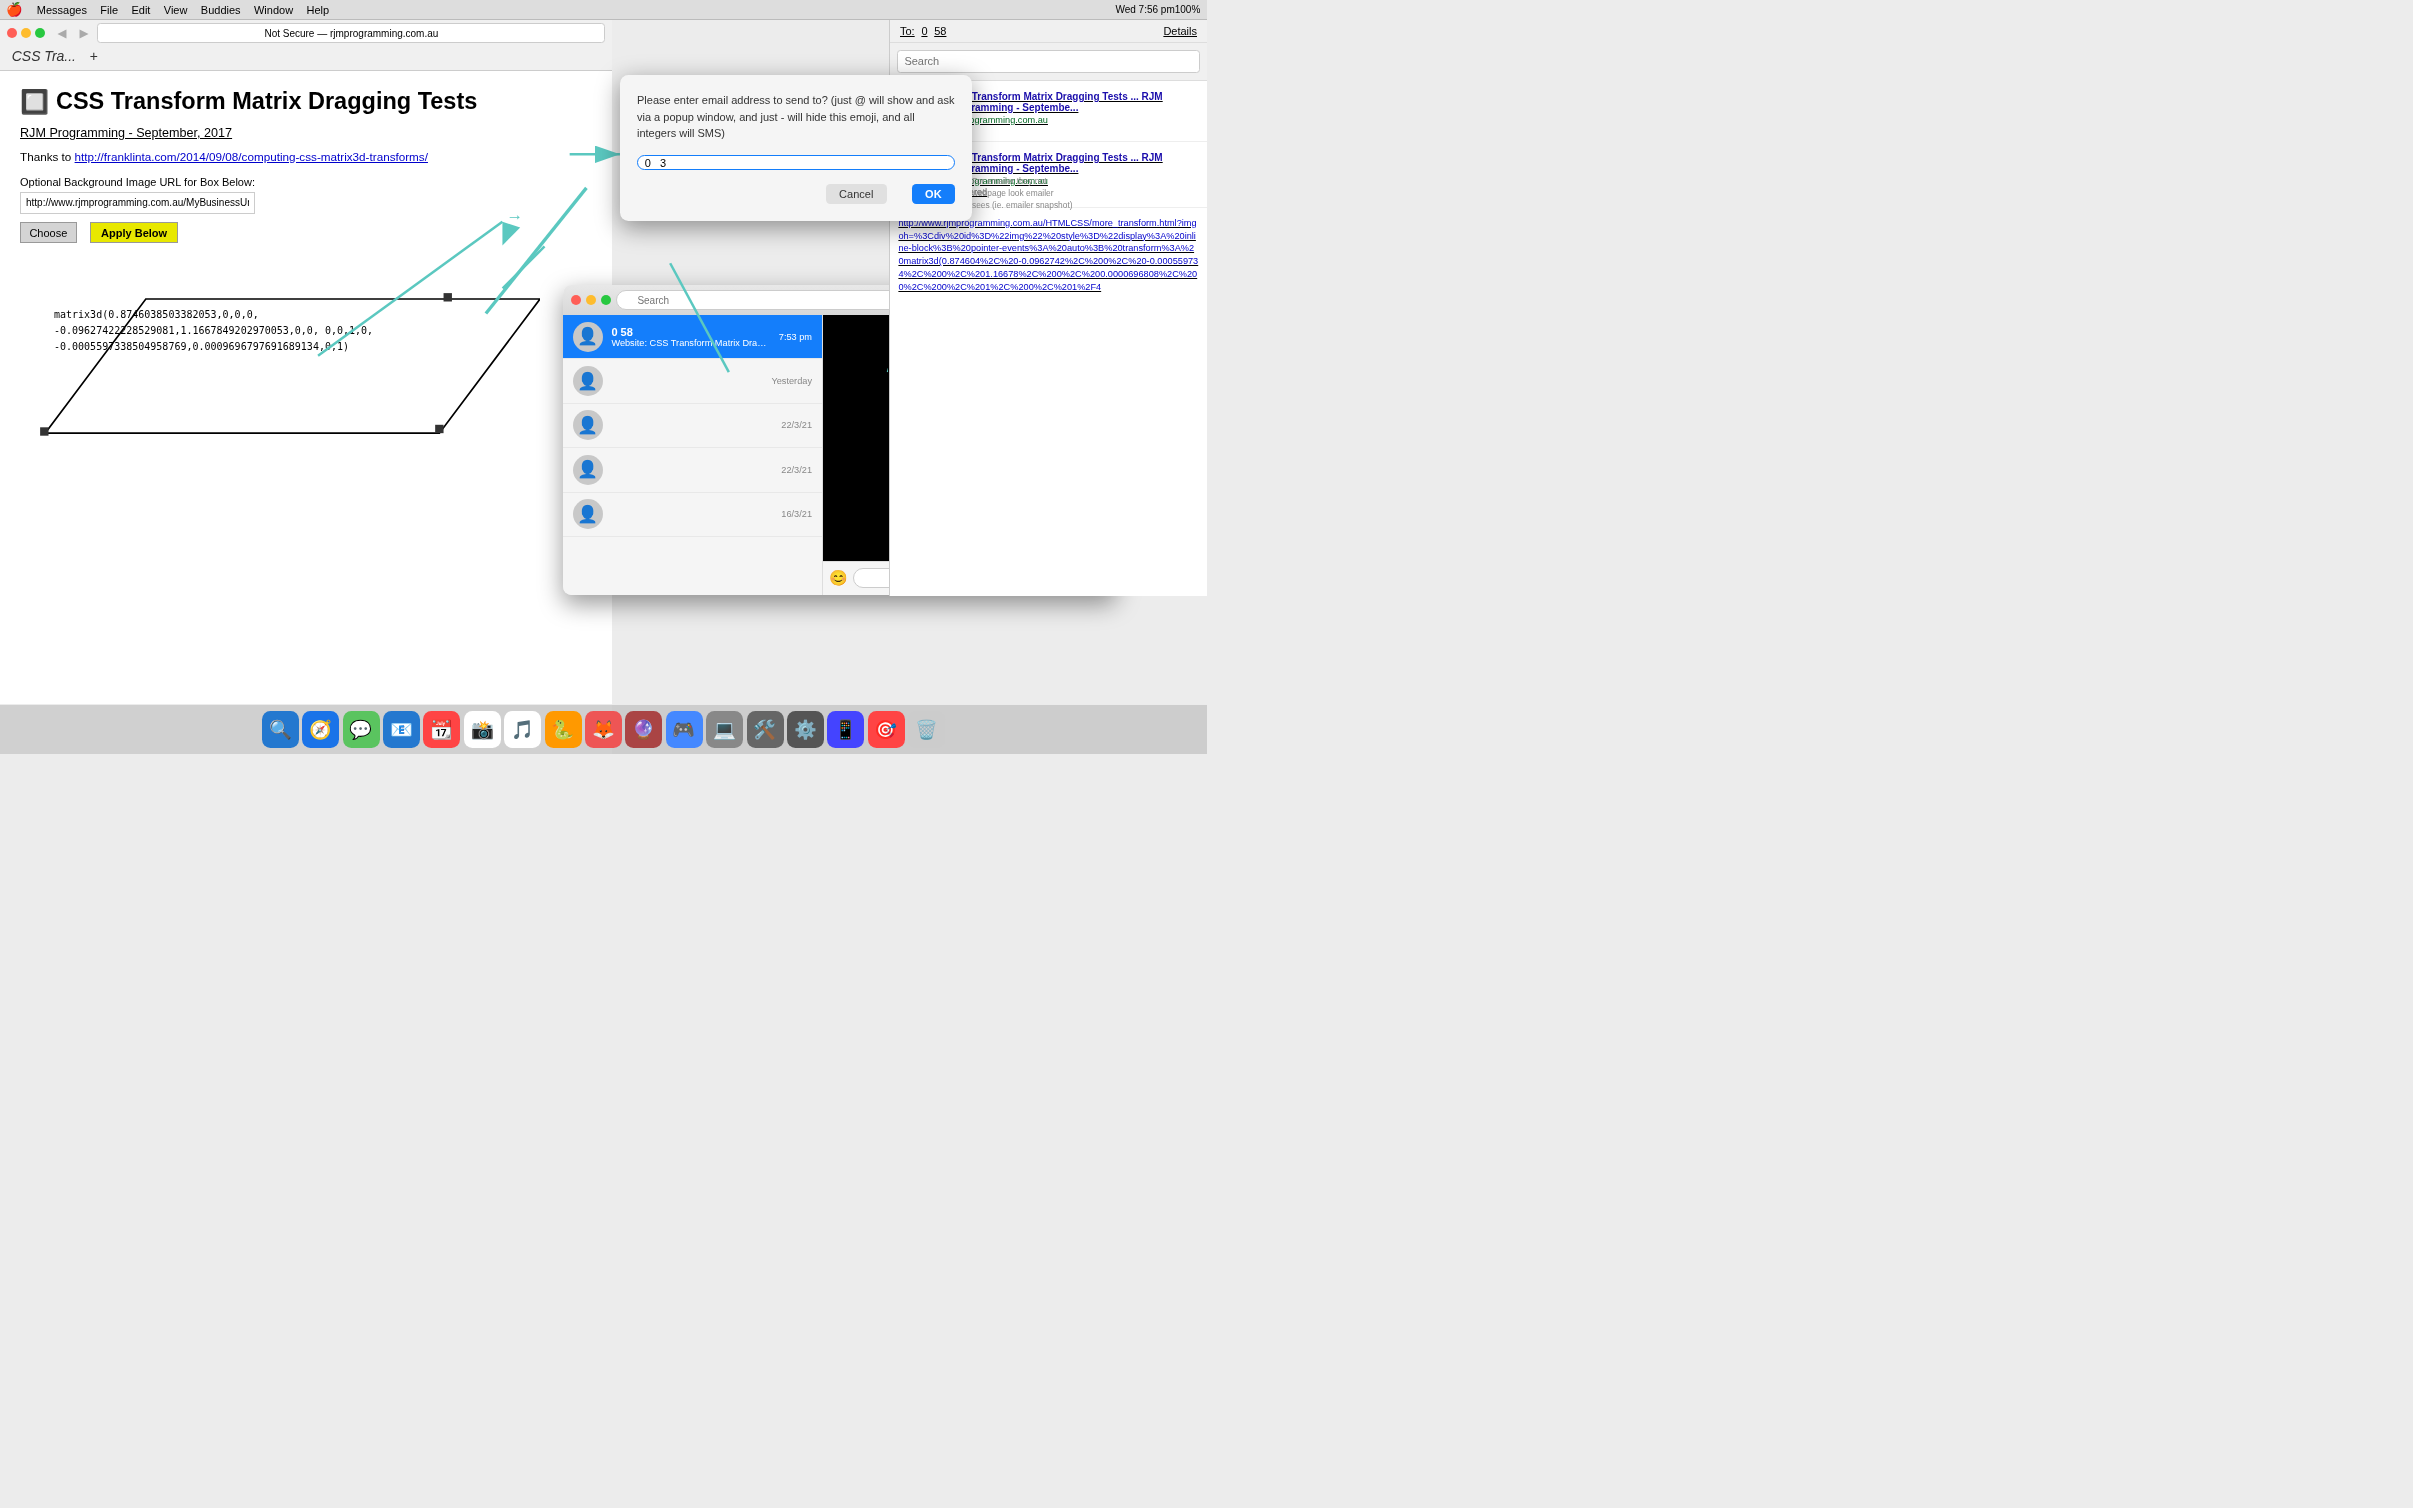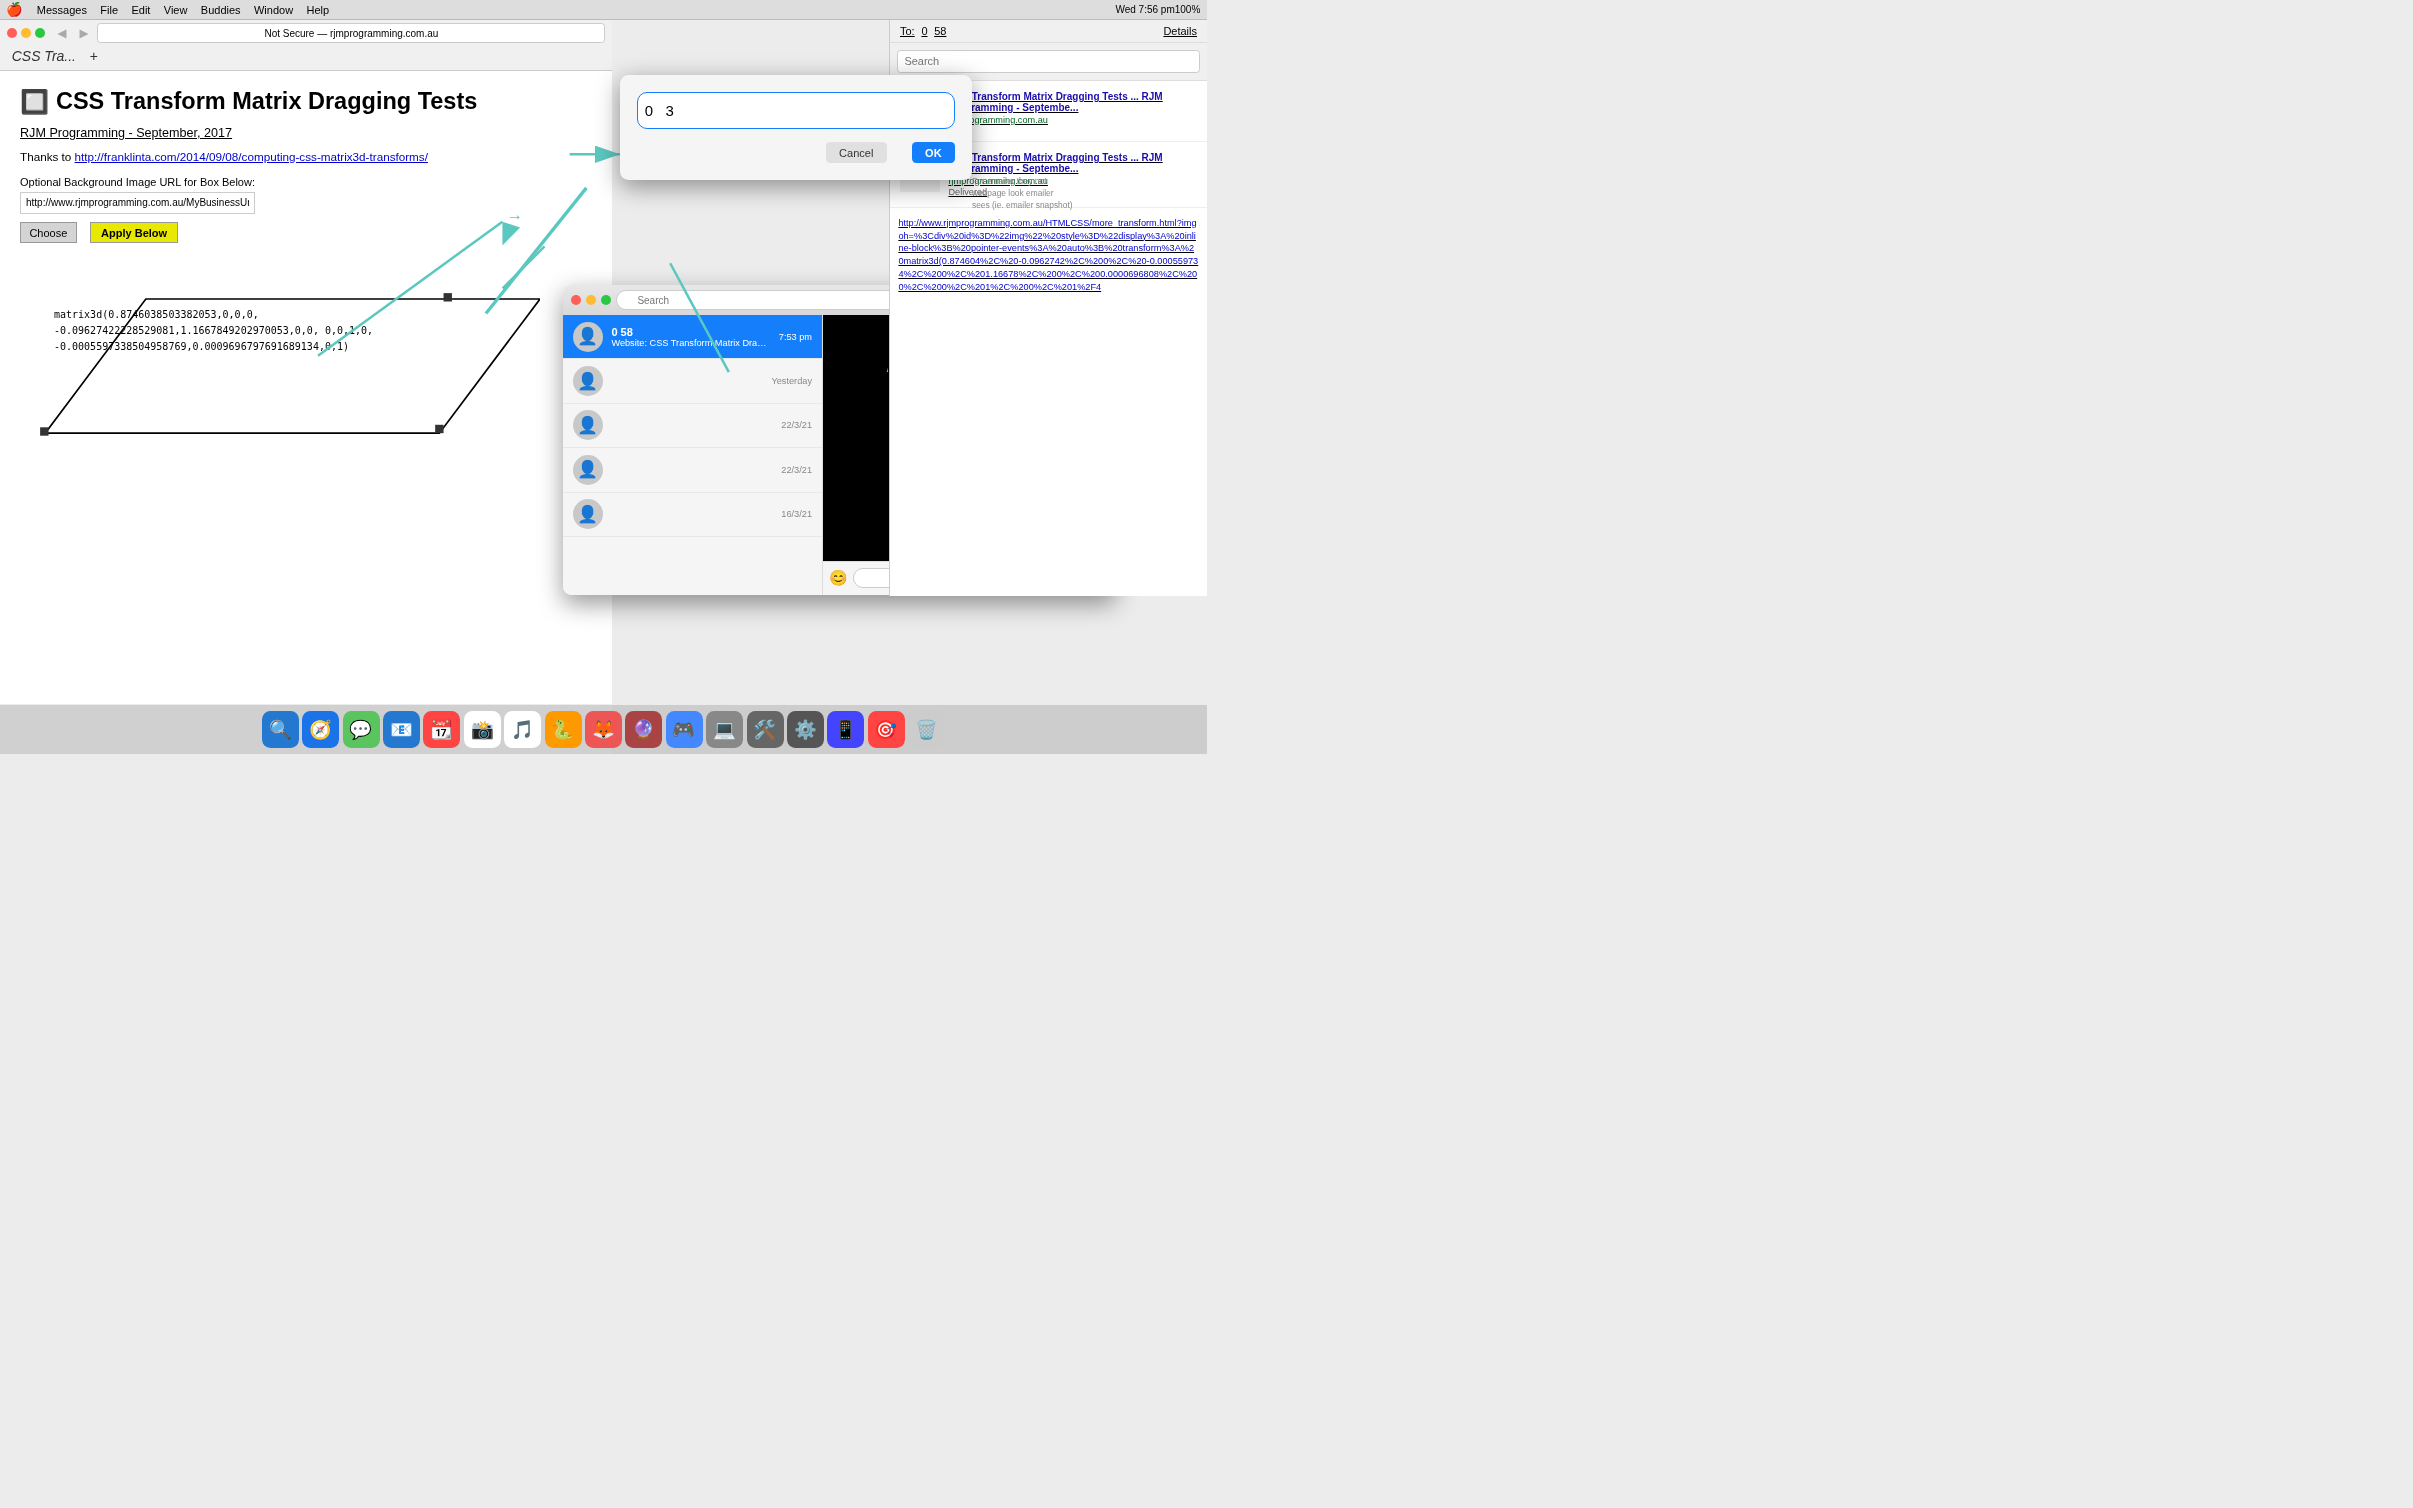--- a/index.html
+++ b/index.html
@@ -333,25 +333,25 @@
 
     .dialog-text {
       font-size: 11px;
       color: #333;
       margin-bottom: 13.4px;
       line-height: 1.5;
     }
 
     .dialog-input {
       width: 100%;
-      height: 37px;
+      height: 15px;
       border: 1.7px solid #147EFB;
       border-radius: 10px;
       padding: 0 6.7px;
-      font-size: 15px;
+      font-size: 11px;
       margin-bottom: 13.4px;
       background: #fff;
     }
 
     .dialog-buttons {
       display: flex;
       justify-content: flex-end;
       gap: 25px;
     }
 
@@ -546,20 +546,21 @@
     <svg style="position:absolute; top:117px; left:251px; width:352px; height:235px; pointer-events:none;" viewBox="0 0 420 280" width="352" height="235">
 
       <line x1="80" y1="200" x2="300" y2="40" stroke="#5bc8c0" stroke-width="3"></line>
       <polygon points="300,40 280,60 310,60" fill="#5bc8c0" transform="rotate(-45,300,40)"></polygon>
       <text x="305" y="38" fill="#5bc8c0" font-size="20">→</text>
     </svg>
   </div>
 </div>
 
 <div class="email-dialog">
+  <p class="dialog-text">Please enter email address to send to?  (just @ will show and ask via a popup window, and just - will hide this emoji, and all integers will SMS)</p>
   <input class="dialog-input" value="0   3" style="">
   <div class="dialog-buttons">
     <button class="dialog-btn dialog-cancel">Cancel</button>
     <button class="dialog-btn dialog-ok">OK</button>
   </div>
   <div style="position:absolute; right:-101px; top:101px; width:101px; font-size:8.4px; color:#888; line-height:1.4;">For emailer they not webpage look emailer sees (ie. emailer snapshot)</div>
 </div>
 
 <div class="messages-app">
   <div class="messages-titlebar">

